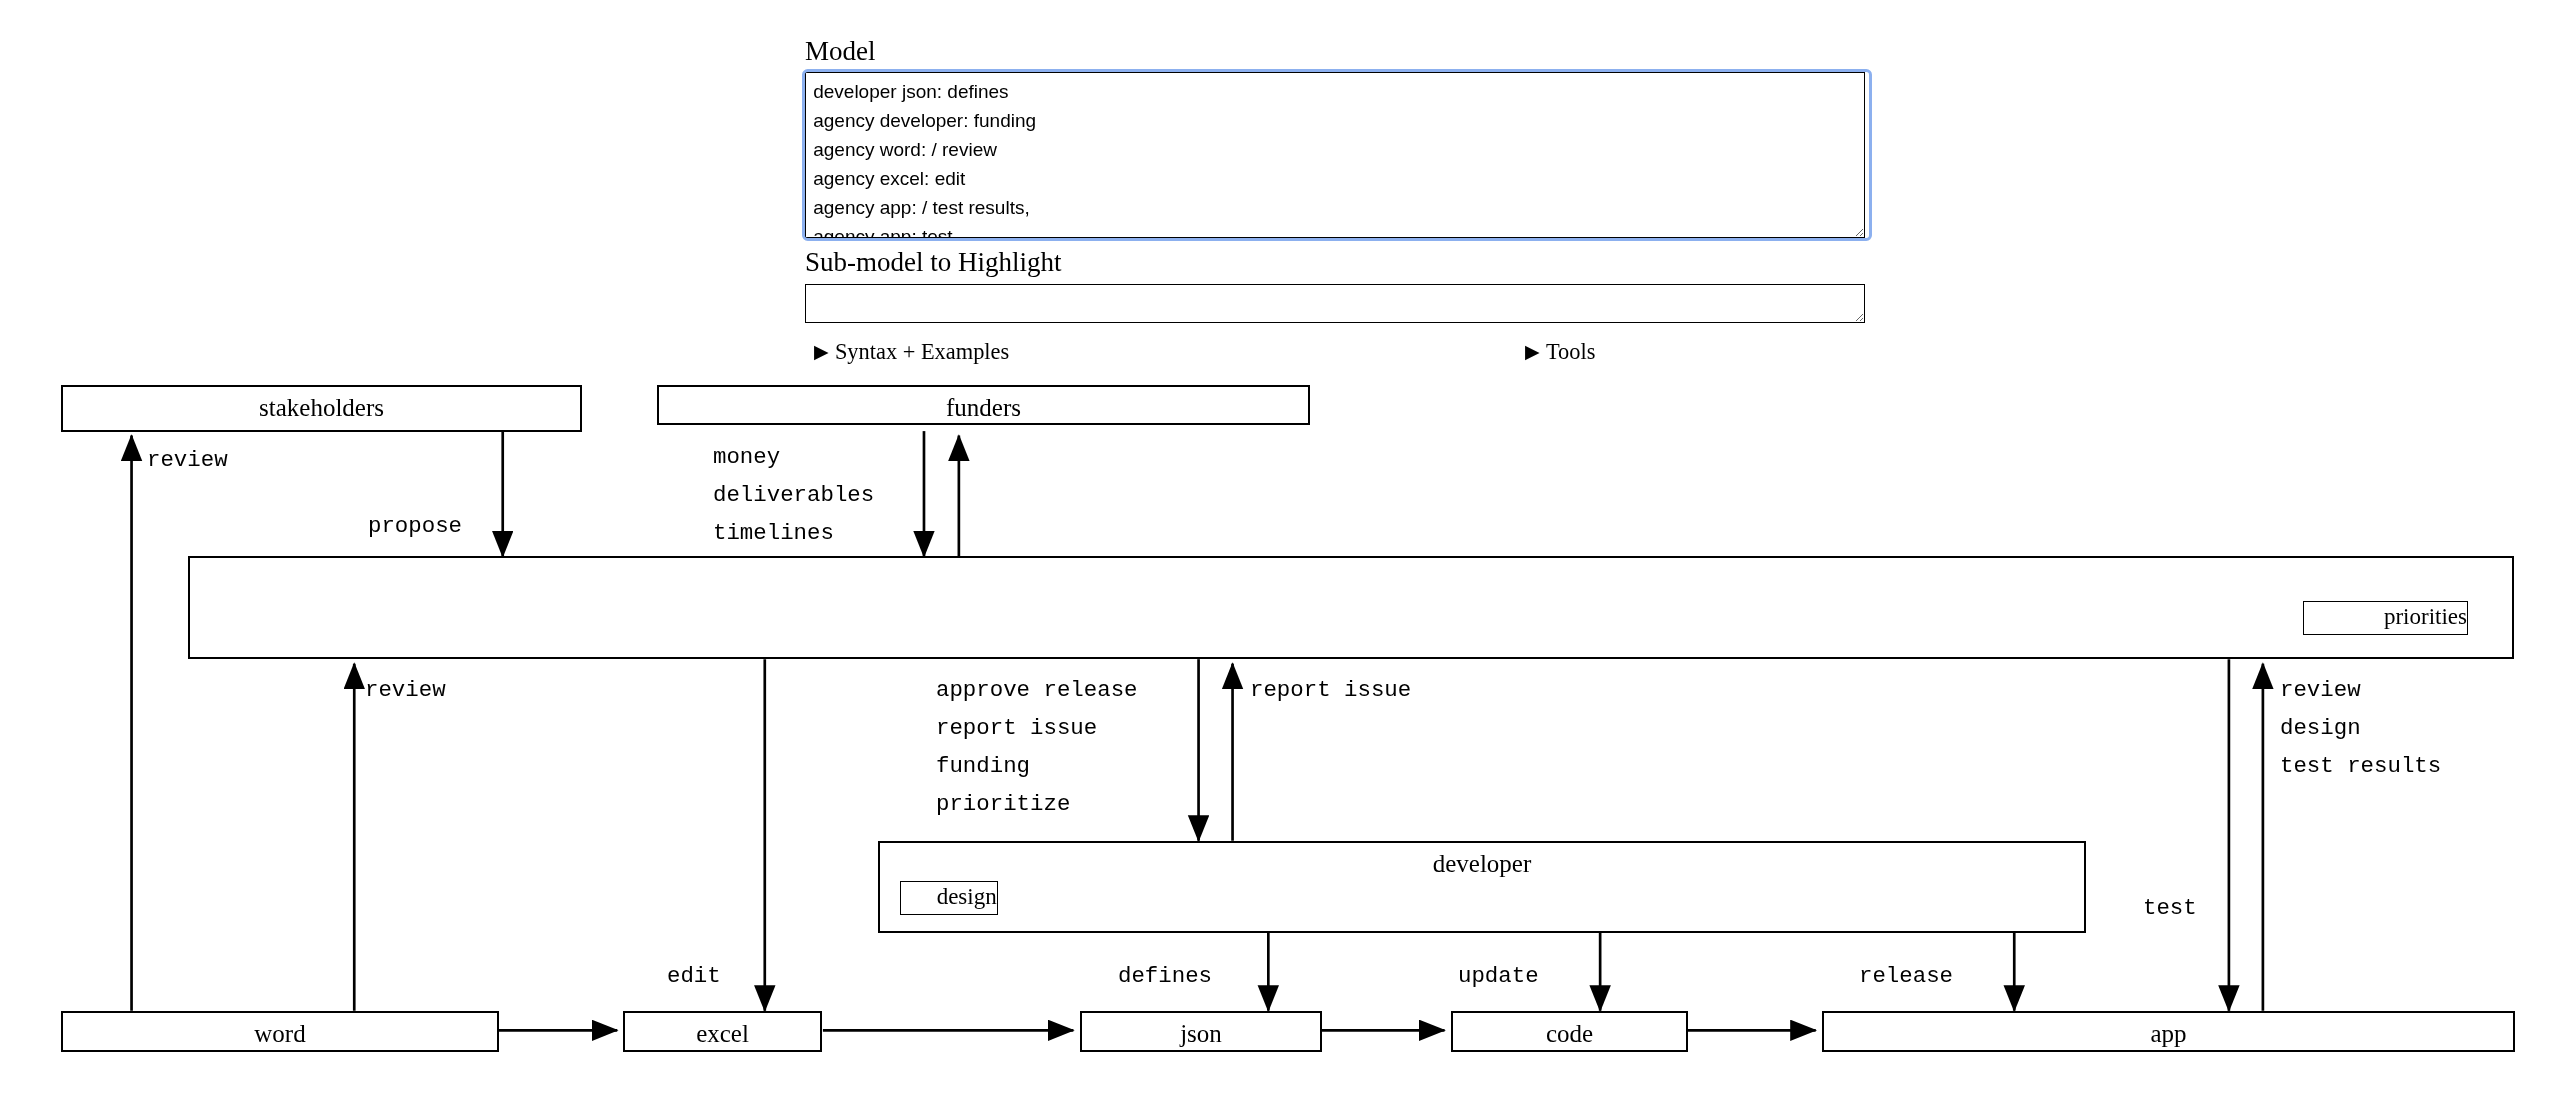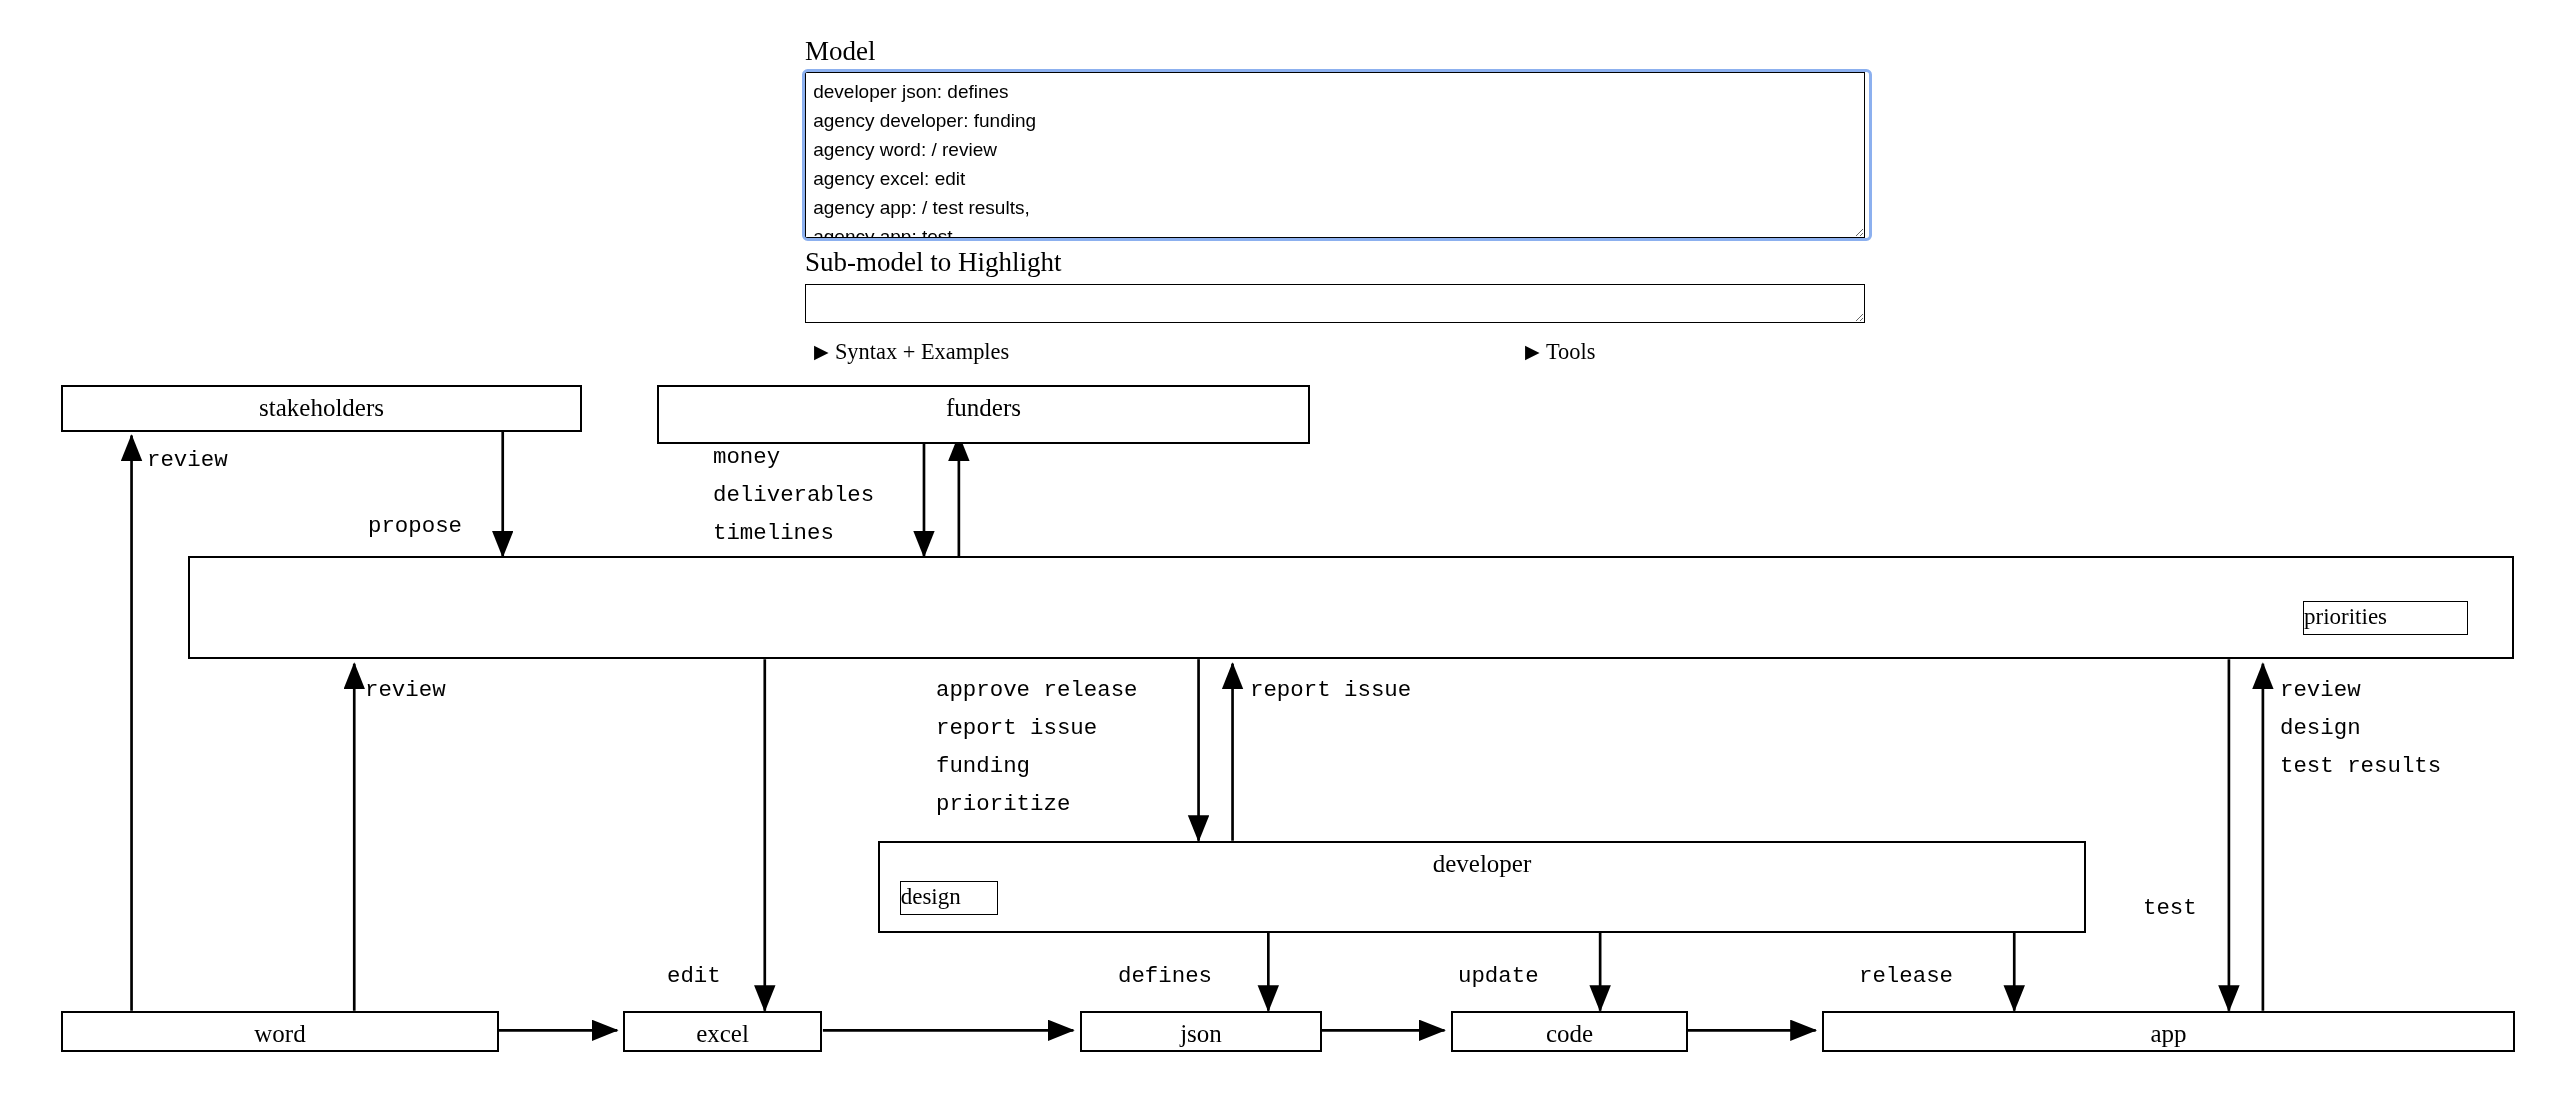--- a/index.html
+++ b/index.html
@@ -116,21 +116,21 @@
     text-align: center;
   }
   .badge {
     position: absolute;
     box-sizing: border-box;
     border: 1.8px solid #000;
     background: #fff;
     font-family: "Liberation Serif", serif;
     font-size: 23px;
     color: #000;
-    text-align: left;
+    text-align: right;
     line-height: 30px;
     height: 34px;
     pointer-events: auto;
   }
 
   .edge-label {
     position: absolute;
     font-family: "Liberation Mono", monospace;
     font-size: 22.4px;
     line-height: 38px;
@@ -219,21 +219,21 @@
       <path d="M920,1152 L1200,1152" marker-end="url(#ah)"></path>
       <path d="M1475,1152 L1615,1152" marker-end="url(#ah)"></path>
       <path d="M1885,1152 L2030,1152" marker-end="url(#ah)"></path>
     </g>
   </svg>
 
   <div class="node hit" style="left:61px; top:385px; width:521px; height:47px;">
     <span class="node-label">stakeholders</span>
   </div>
 
-  <div class="node hit" style="left:657px; top:385px; width:653px; height:59px;">
+  <div class="node hit" style="left:657px; top:385px; width:653px; height:40px;">
     <span class="node-label">funders</span>
   </div>
 
   <div class="node hit" style="left:188px; top:556px; width:2326px; height:103px;">
     <div class="badge" style="left:2113px; top:43px; width:165px;">
       <span>priorities</span>
     </div>
   </div>
 
   <div class="node hit" style="left:878px; top:841px; width:1208px; height:92px;">

